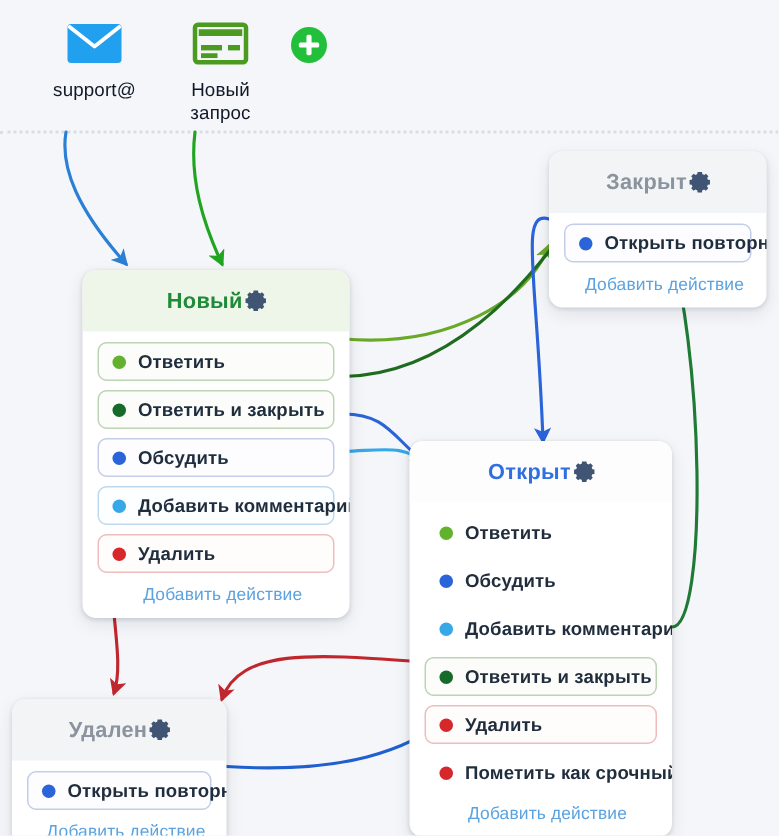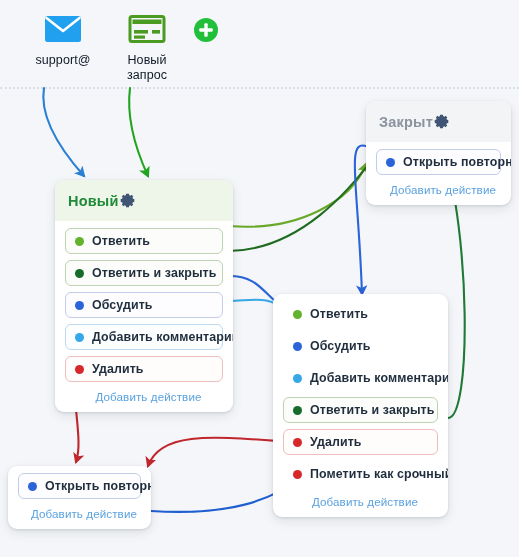--- a/index.html
+++ b/index.html
@@ -28,21 +28,21 @@
   
   #arrows{position:absolute;left:0;top:0;width:519px;height:557px;pointer-events:none;}
 
   
   .card{
     position:absolute;background:#ffffff;border-radius:9px;
     box-shadow:0 1px 3px rgba(16,24,40,.13),0 4px 12px rgba(16,24,40,.09);
     overflow:hidden;
   }
   .card-head{
-    display:flex;align-items:center;justify-content:flex-start;
+    display:flex;align-items:center;justify-content:center;
     padding:7px 11px 7px 13px;height:27px;box-sizing:content-box;
   }
   .card-title{font-size:14.5px;font-weight:700;letter-spacing:.2px;}
   .gear{width:17px;height:17px;flex:none;cursor:pointer;}
   .card-body{padding:7px 10px 9px 10px;}
 
   .act{
     display:flex;align-items:center;gap:8px;
     font-size:12.4px;font-weight:700;color:#1f2d3d;letter-spacing:.1px;
     padding:5px 9px;margin-bottom:6px;border-radius:6px;
@@ -203,20 +203,27 @@
     </div>
     <div class="card-body">
       <div class="act boxed-blue">
         <span class="dot" style="background:#2b63d8"></span>
         <span>Открыть повторно</span>
       </div>
       <div class="addlink">Добавить действие</div>
     </div>
       </div>
       <div class="card" style="left: 273px; top: 294px; width: 175px;">
+    <div class="card-head head-plain">
+      <span class="card-title">Открыт</span>
+      <svg class="gear" viewBox="0 0 20 20">
+  <path fill="#3f5573" d="M10 6.3a3.7 3.7 0 100 7.4 3.7 3.7 0 000-7.4zm0 5.6a1.9 1.9 0 110-3.8 1.9 1.9 0 010 3.8z"></path>
+  <path fill="#3f5573" d="M18.1 8.3l-1.7-.3a6.7 6.7 0 00-.6-1.4l1-1.4-1.9-1.9-1.4 1a6.7 6.7 0 00-1.4-.6L11.7 2H8.3l-.3 1.7a6.7 6.7 0 00-1.4.6l-1.4-1-1.9 1.9 1 1.4a6.7 6.7 0 00-.6 1.4L2 8.3v3.4l1.7.3c.15.49.35.96.6 1.4l-1 1.4 1.9 1.9 1.4-1c.44.25.91.45 1.4.6l.3 1.7h3.4l.3-1.7c.49-.15.96-.35 1.4-.6l1.4 1 1.9-1.9-1-1.4c.25-.44.45-.91.6-1.4l1.7-.3V8.3z"></path>
+</svg>
+    </div>
     <div class="card-body">
       <div class="act plain">
         <span class="dot" style="background:#62b22e"></span>
         <span>Ответить</span>
       </div>
           <div class="act plain">
         <span class="dot" style="background:#2b63d8"></span>
         <span>Обсудить</span>
       </div>
           <div class="act plain">
@@ -232,20 +239,27 @@
         <span>Удалить</span>
       </div>
           <div class="act plain">
         <span class="dot" style="background:#d6282b"></span>
         <span>Пометить как срочный</span>
       </div>
       <div class="addlink">Добавить действие</div>
     </div>
       </div>
       <div class="card" style="left: 8px; top: 466px; width: 143px;">
+    <div class="card-head head-gray">
+      <span class="card-title">Удален</span>
+      <svg class="gear" viewBox="0 0 20 20">
+  <path fill="#3f5573" d="M10 6.3a3.7 3.7 0 100 7.4 3.7 3.7 0 000-7.4zm0 5.6a1.9 1.9 0 110-3.8 1.9 1.9 0 010 3.8z"></path>
+  <path fill="#3f5573" d="M18.1 8.3l-1.7-.3a6.7 6.7 0 00-.6-1.4l1-1.4-1.9-1.9-1.4 1a6.7 6.7 0 00-1.4-.6L11.7 2H8.3l-.3 1.7a6.7 6.7 0 00-1.4.6l-1.4-1-1.9 1.9 1 1.4a6.7 6.7 0 00-.6 1.4L2 8.3v3.4l1.7.3c.15.49.35.96.6 1.4l-1 1.4 1.9 1.9 1.4-1c.44.25.91.45 1.4.6l.3 1.7h3.4l.3-1.7c.49-.15.96-.35 1.4-.6l1.4 1 1.9-1.9-1-1.4c.25-.44.45-.91.6-1.4l1.7-.3V8.3z"></path>
+</svg>
+    </div>
     <div class="card-body">
       <div class="act boxed-blue">
         <span class="dot" style="background:#2b63d8"></span>
         <span>Открыть повторно</span>
       </div>
       <div class="addlink">Добавить действие</div>
     </div>
       </div>
     </div>
 </div>

